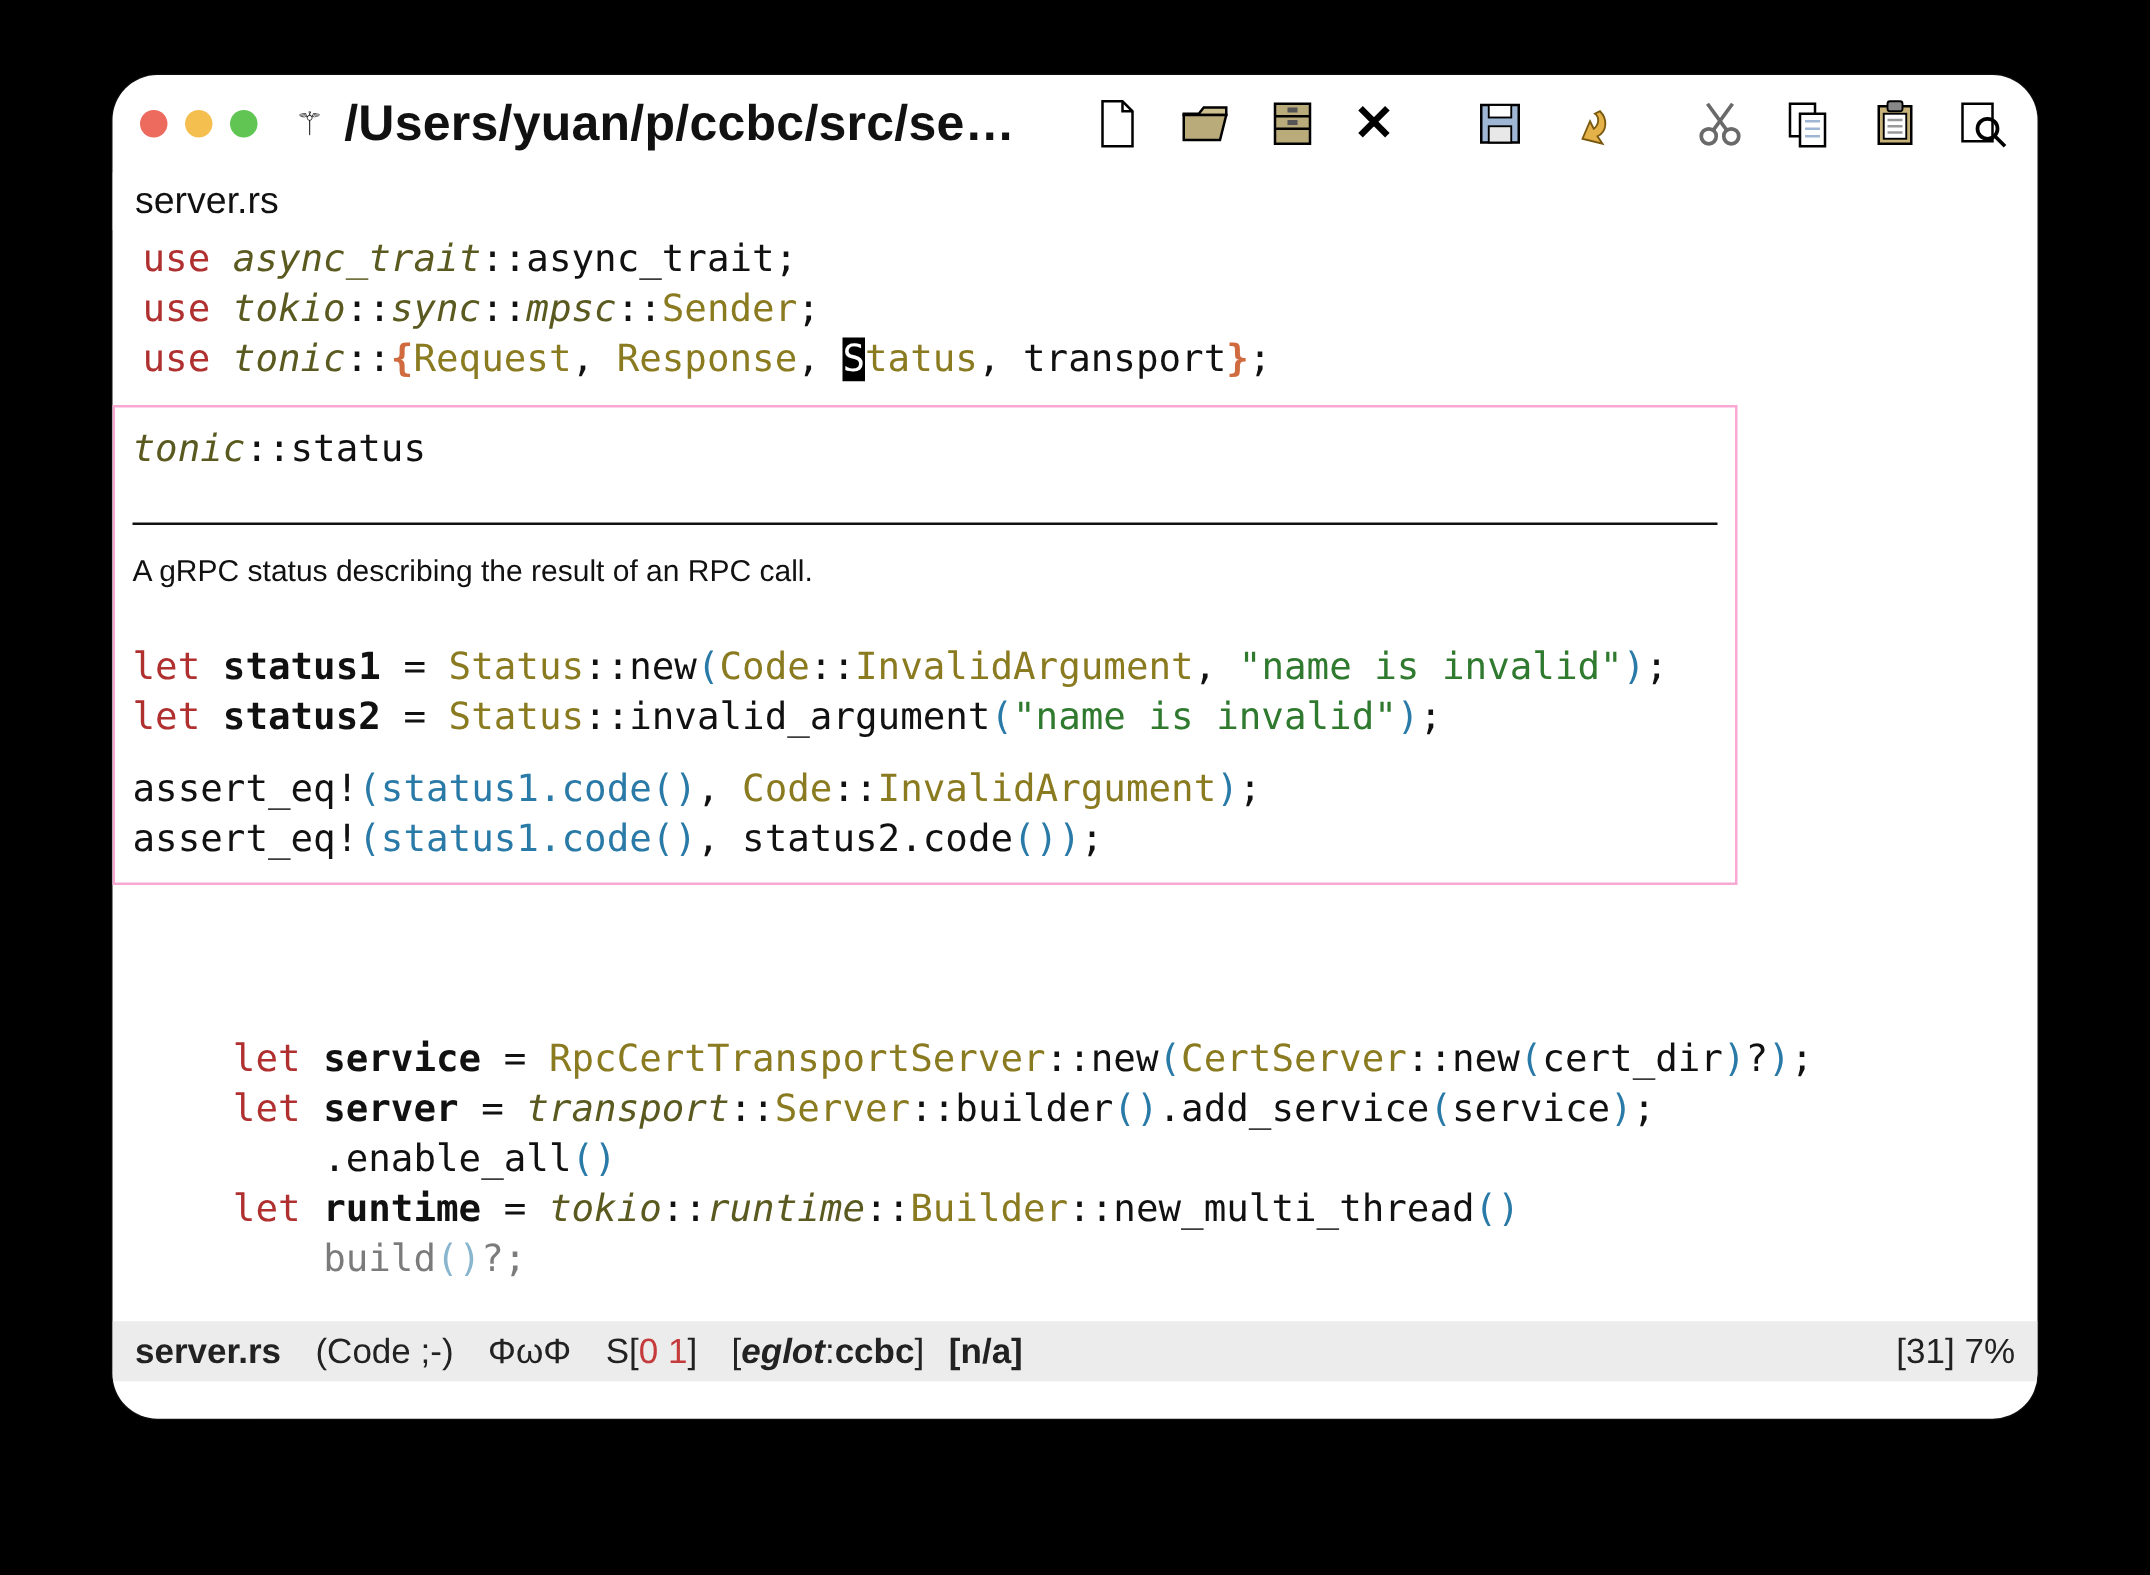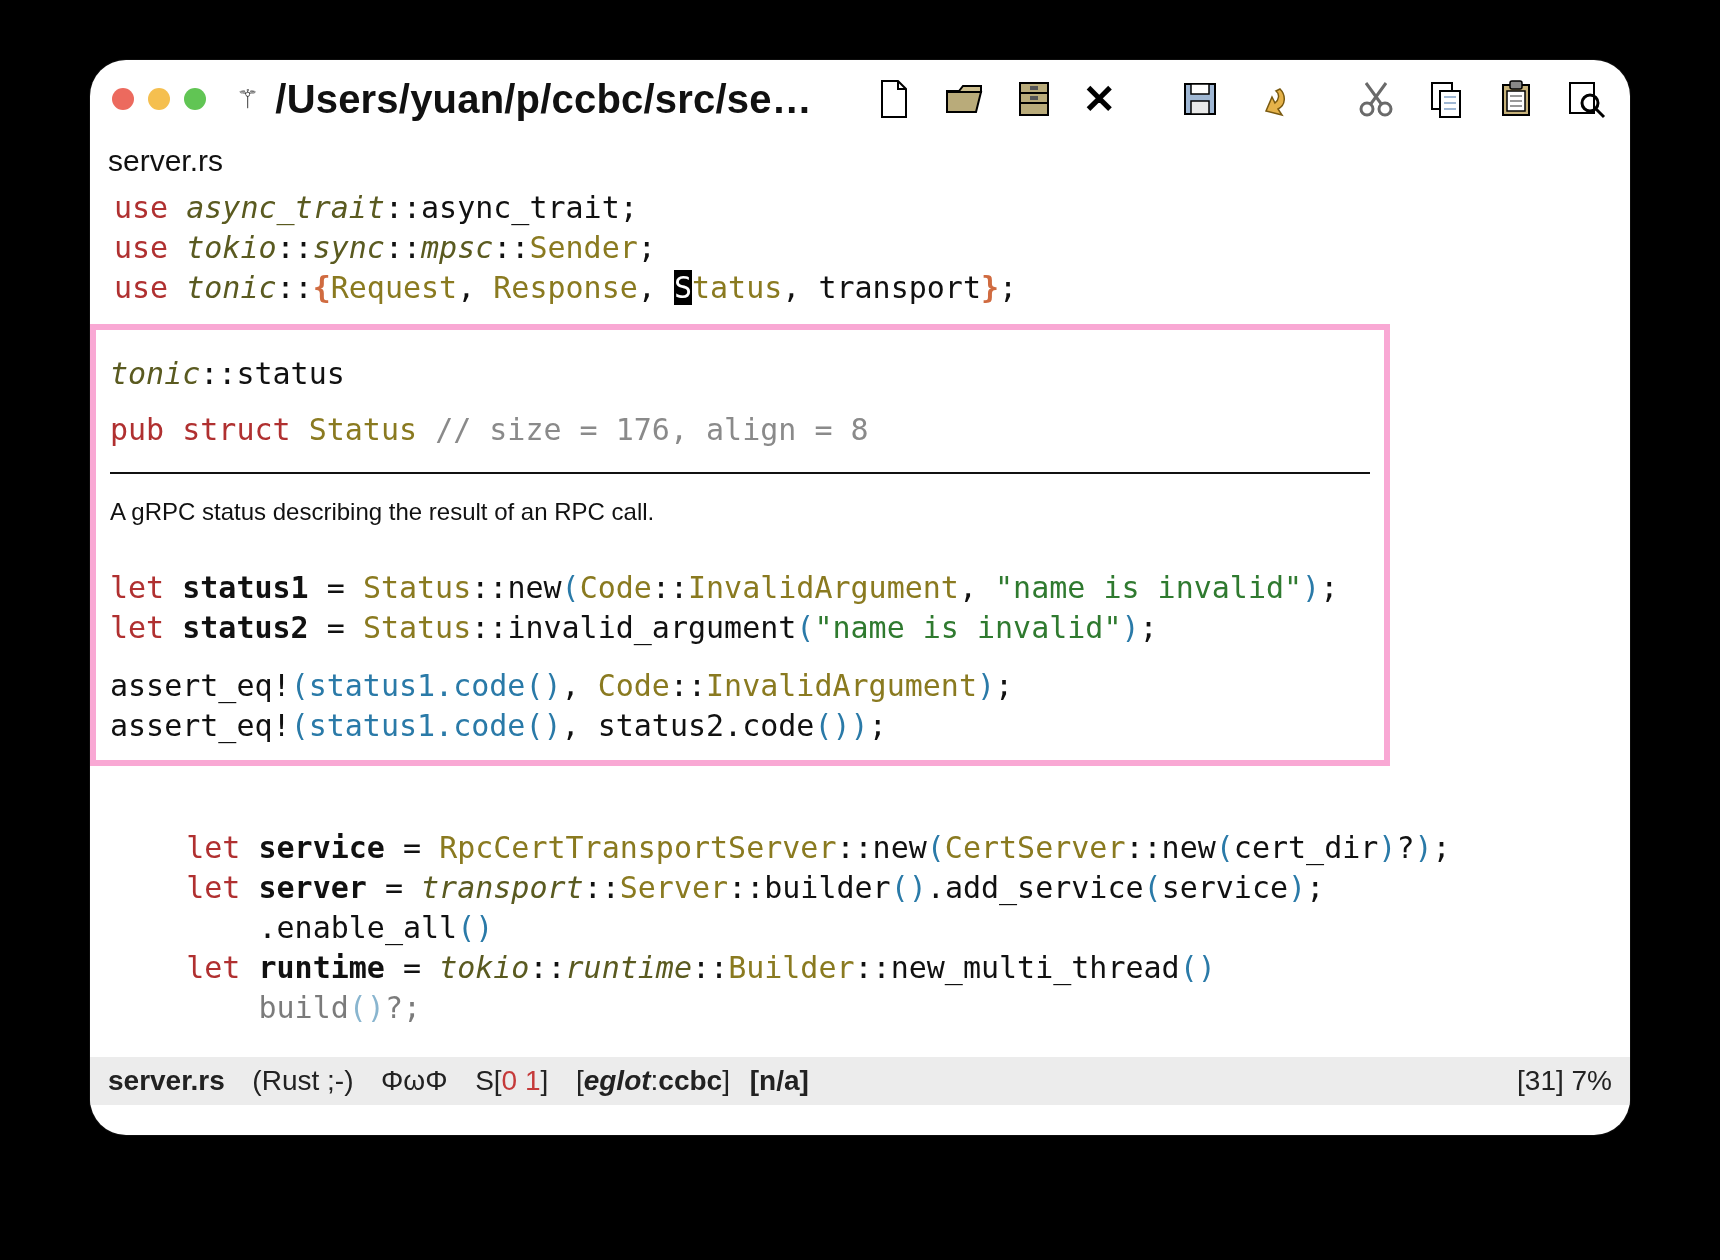--- a/index.html
+++ b/index.html
@@ -56,23 +56,23 @@
   .bold { font-weight: 700; }
   .brace{ color: #d06b40; font-weight: 700; }
   .gray { color: #8a8a8a; }
   .str  { color: #2f7a2f; }
   .acc  { color: #2a7aa8; }
   .cursor-block { background: #000; color: #fff; }
   .hover-popup {
     position: absolute;
     left: 0; top: 140px; 
     width: 1300px;
-    border: 6px solid #f9a8d4;
+    border: 2px solid #f9a8d4;
     background: #fff;
-    padding: 24px 14px 14px 14px;
+    padding: 14px 14px 14px 14px;
   }
   .hover-popup .pline { white-space: pre; font-family: "Menlo","Consolas",monospace; font-size: 30px; line-height: 40px; }
   .hover-popup hr { border: none; border-top: 2px solid #111; margin: 22px 0 18px 0; }
   .docline { font-family: "Helvetica Neue", Arial, sans-serif; font-size: 24px; line-height: 40px; white-space: normal; }
   .docline .mono { font-family: "Menlo","Consolas",monospace; }
   .after-popup { margin-top: 520px; }
   .modeline {
     position: absolute; left: 0; right: 0; bottom: 30px;
     height: 48px; background: #ececec;
     display: flex; align-items: center;
@@ -184,21 +184,20 @@
 
       <div class="line"><span class="kw">use</span> <span class="mod">async_trait</span><span>::async_trait;</span></div>
 
       <div class="line"><span class="kw">use</span> <span class="mod">tokio</span><span>::</span><span class="mod">sync</span><span>::</span><span class="mod">mpsc</span><span>::</span><span class="ty">Sender</span><span>;</span></div>
 
       <div class="line"><span class="kw">use</span> <span class="mod">tonic</span><span>::</span><span class="brace">{</span><span class="ty">Request</span><span>, </span><span class="ty">Response</span><span>, </span><span class="cursor-block">S</span><span class="ty">tatus</span><span>, </span><span>transport</span><span class="brace">}</span><span>;</span></div>
 
       <div class="hover-popup">
         <div class="pline"><span class="mod">tonic</span><span>::</span><span>status</span></div>
         <div style="height:16px"></div>
-        <div class="pline"><span class="kw">pub</span> <span class="kw">struct</span> <span class="ty">Status</span> <span class="gray">// size = 176, align = 8</span></div>
         <hr>
         <div class="docline">A gRPC status describing the result of an RPC call.</div>
         <div style="height:18px"></div>
         <div style="height:18px"></div>
         <div class="pline"><span class="kw">let</span> <span class="bold">status1</span><span> = </span><span class="ty">Status</span><span>::</span><span>new</span><span class="acc">(</span><span class="ty">Code</span><span>::</span><span class="ty">InvalidArgument</span><span>, </span><span class="str">"name is invalid"</span><span class="acc">)</span><span>;</span></div>
         <div class="pline"><span class="kw">let</span> <span class="bold">status2</span><span> = </span><span class="ty">Status</span><span>::</span><span>invalid_argument</span><span class="acc">(</span><span class="str">"name is invalid"</span><span class="acc">)</span><span>;</span></div>
         <div style="height:18px"></div>
         <div class="pline"><span>assert_eq!</span><span class="acc">(status1.code</span><span class="acc">()</span><span>, </span><span class="ty">Code</span><span>::</span><span class="ty">InvalidArgument</span><span class="acc">)</span><span>;</span></div>
         <div class="pline"><span>assert_eq!</span><span class="acc">(status1.code</span><span class="acc">()</span><span>, status2.code</span><span class="acc">()</span><span class="acc">)</span><span>;</span></div>
       </div>
@@ -212,21 +211,21 @@
 
       <div class="line"><span>    </span><span class="kw">let</span><span> </span><span class="bold">runtime</span><span> = </span><span class="mod">tokio</span><span>::</span><span class="mod">runtime</span><span>::</span><span class="ty">Builder</span><span>::</span><span>new_multi_thread</span><span class="acc">()</span></div>
 
       <div class="line" style="opacity:0.55"><span>        </span><span>build</span><span class="acc">()</span><span>?</span><span>;</span></div>
 
     </div>
 
     <div class="modeline">
       <span class="bold">server.rs</span>
       <span class="sep">&nbsp;&nbsp;</span>
-      <span>(Rust ;-)</span>
+      <span>(Code ;-)</span>
       <span class="sep">&nbsp;&nbsp;</span>
       <span>ΦωΦ</span>
       <span class="sep">&nbsp;&nbsp;</span>
       <span><span>S</span><span>[</span><span class="red">0</span>&nbsp;<span class="red">1</span><span>]</span></span>
       <span class="sep">&nbsp;&nbsp;</span>
       <span><span>[</span><span class="brk bold">eglot</span><span>:</span><span class="bold">ccbc</span><span>]</span></span>
       <span class="sep">&nbsp;</span>
       <span class="bold">[n/a]</span>
       <span class="spacer"></span>
       <span><span>[</span><span>31</span><span>]</span>&nbsp;<span>7%</span></span>

